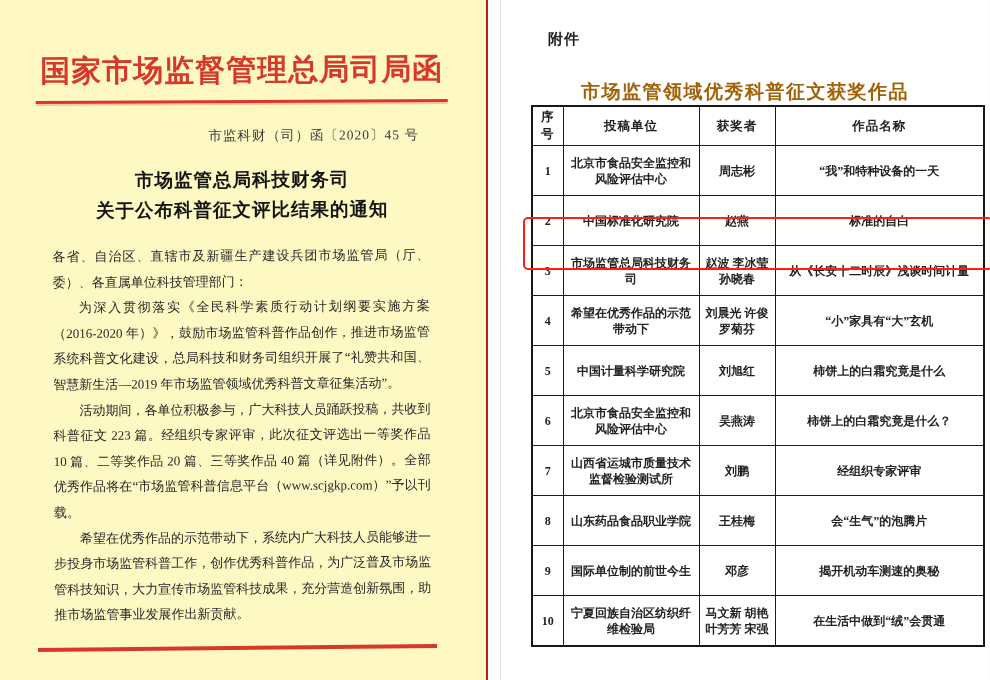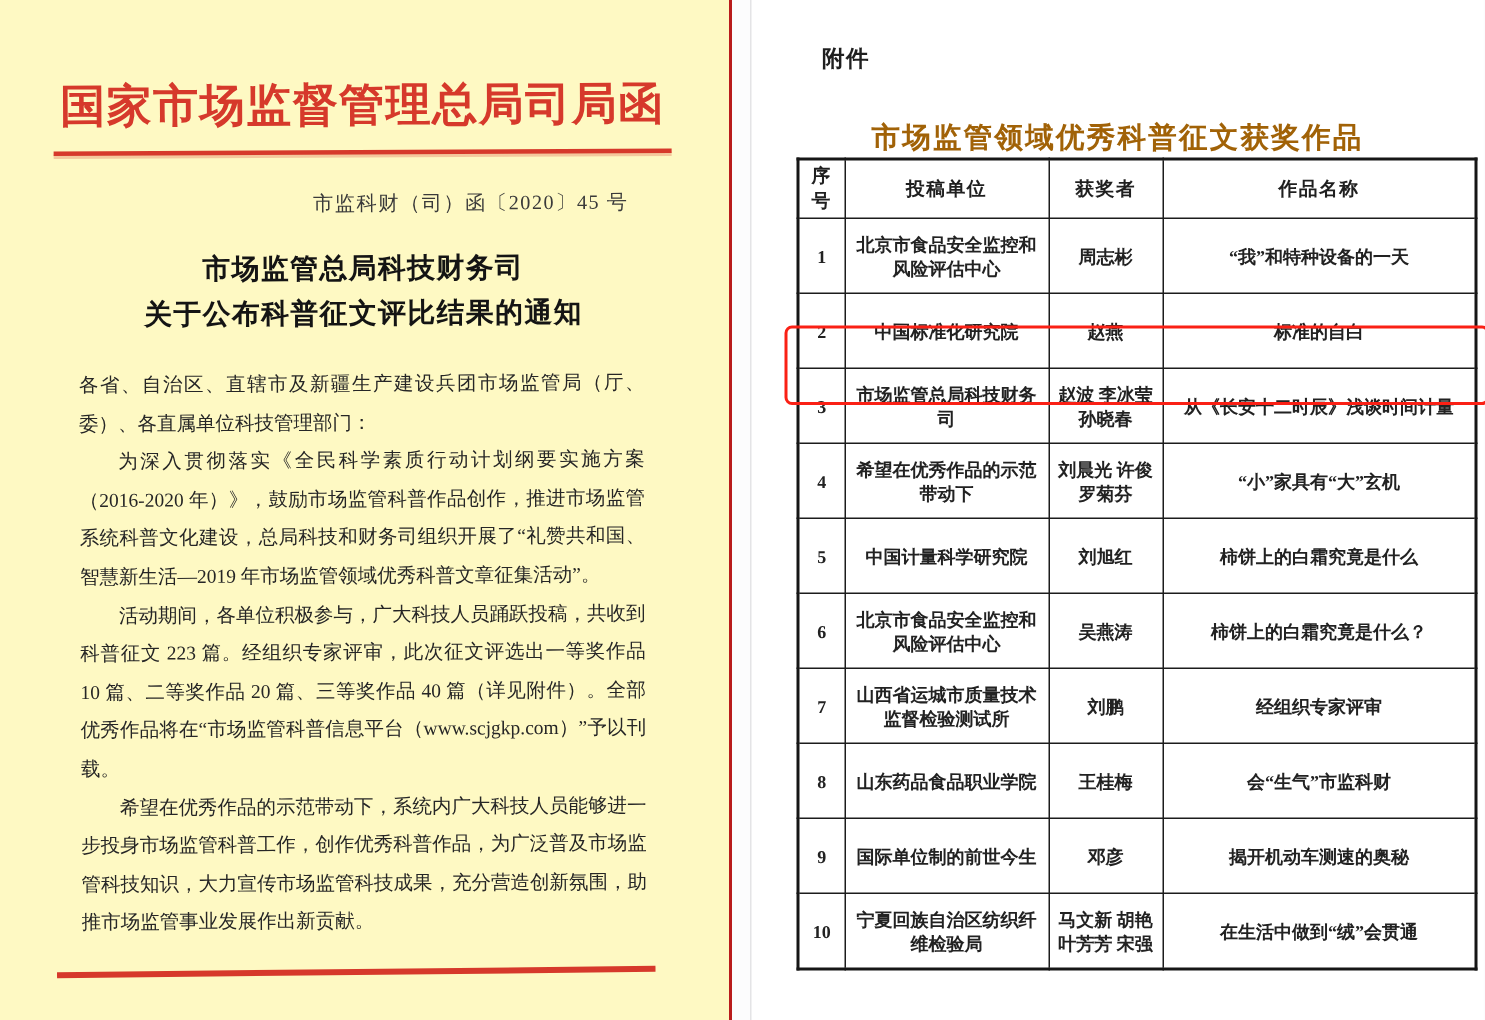--- a/index.html
+++ b/index.html
@@ -149,21 +149,21 @@
           <tr>
             <td>7</td>
             <td>山西省运城市质量技术监督检验测试所</td>
             <td>刘鹏</td>
             <td>经组织专家评审</td>
           </tr>
           <tr>
             <td>8</td>
             <td>山东药品食品职业学院</td>
             <td>王桂梅</td>
-            <td>会“生气”市监科财</td>
+            <td>会“生气”的泡腾片</td>
           </tr>
           <tr>
             <td>9</td>
             <td>国际单位制的前世今生</td>
             <td>邓彦</td>
             <td>揭开机动车测速的奥秘</td>
           </tr>
           <tr>
             <td>10</td>
             <td>宁夏回族自治区纺织纤维检验局</td>

